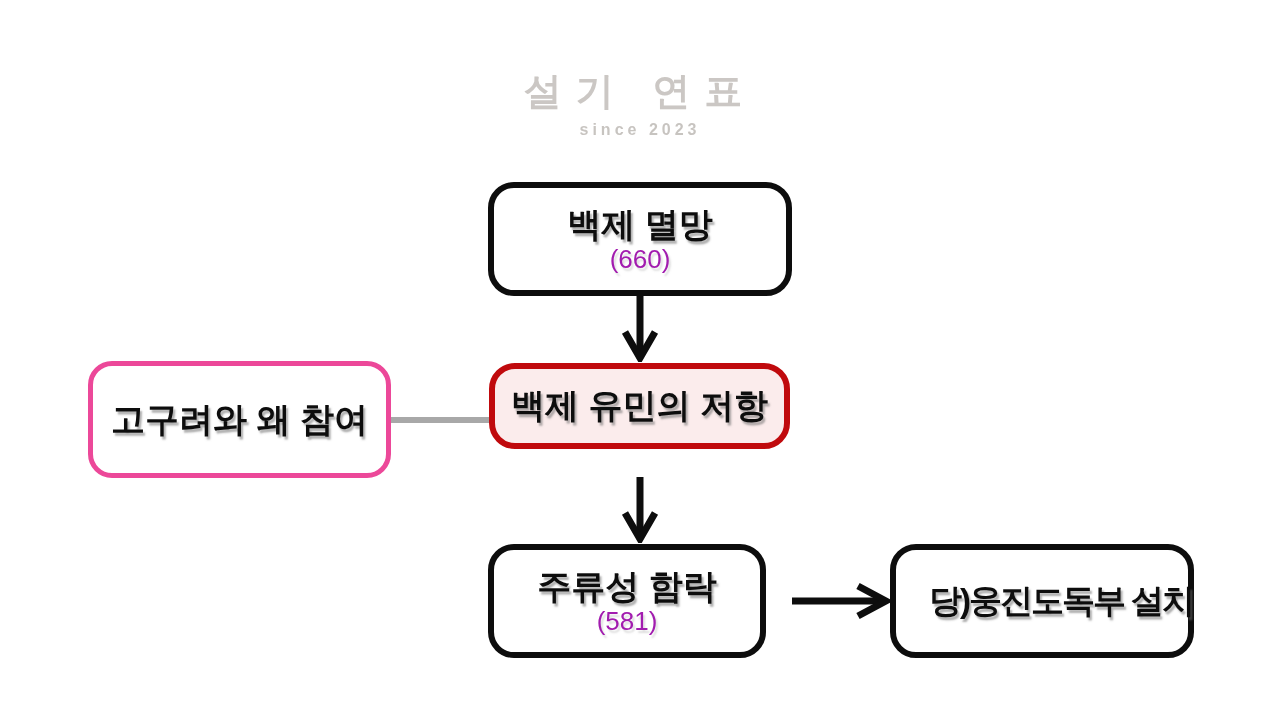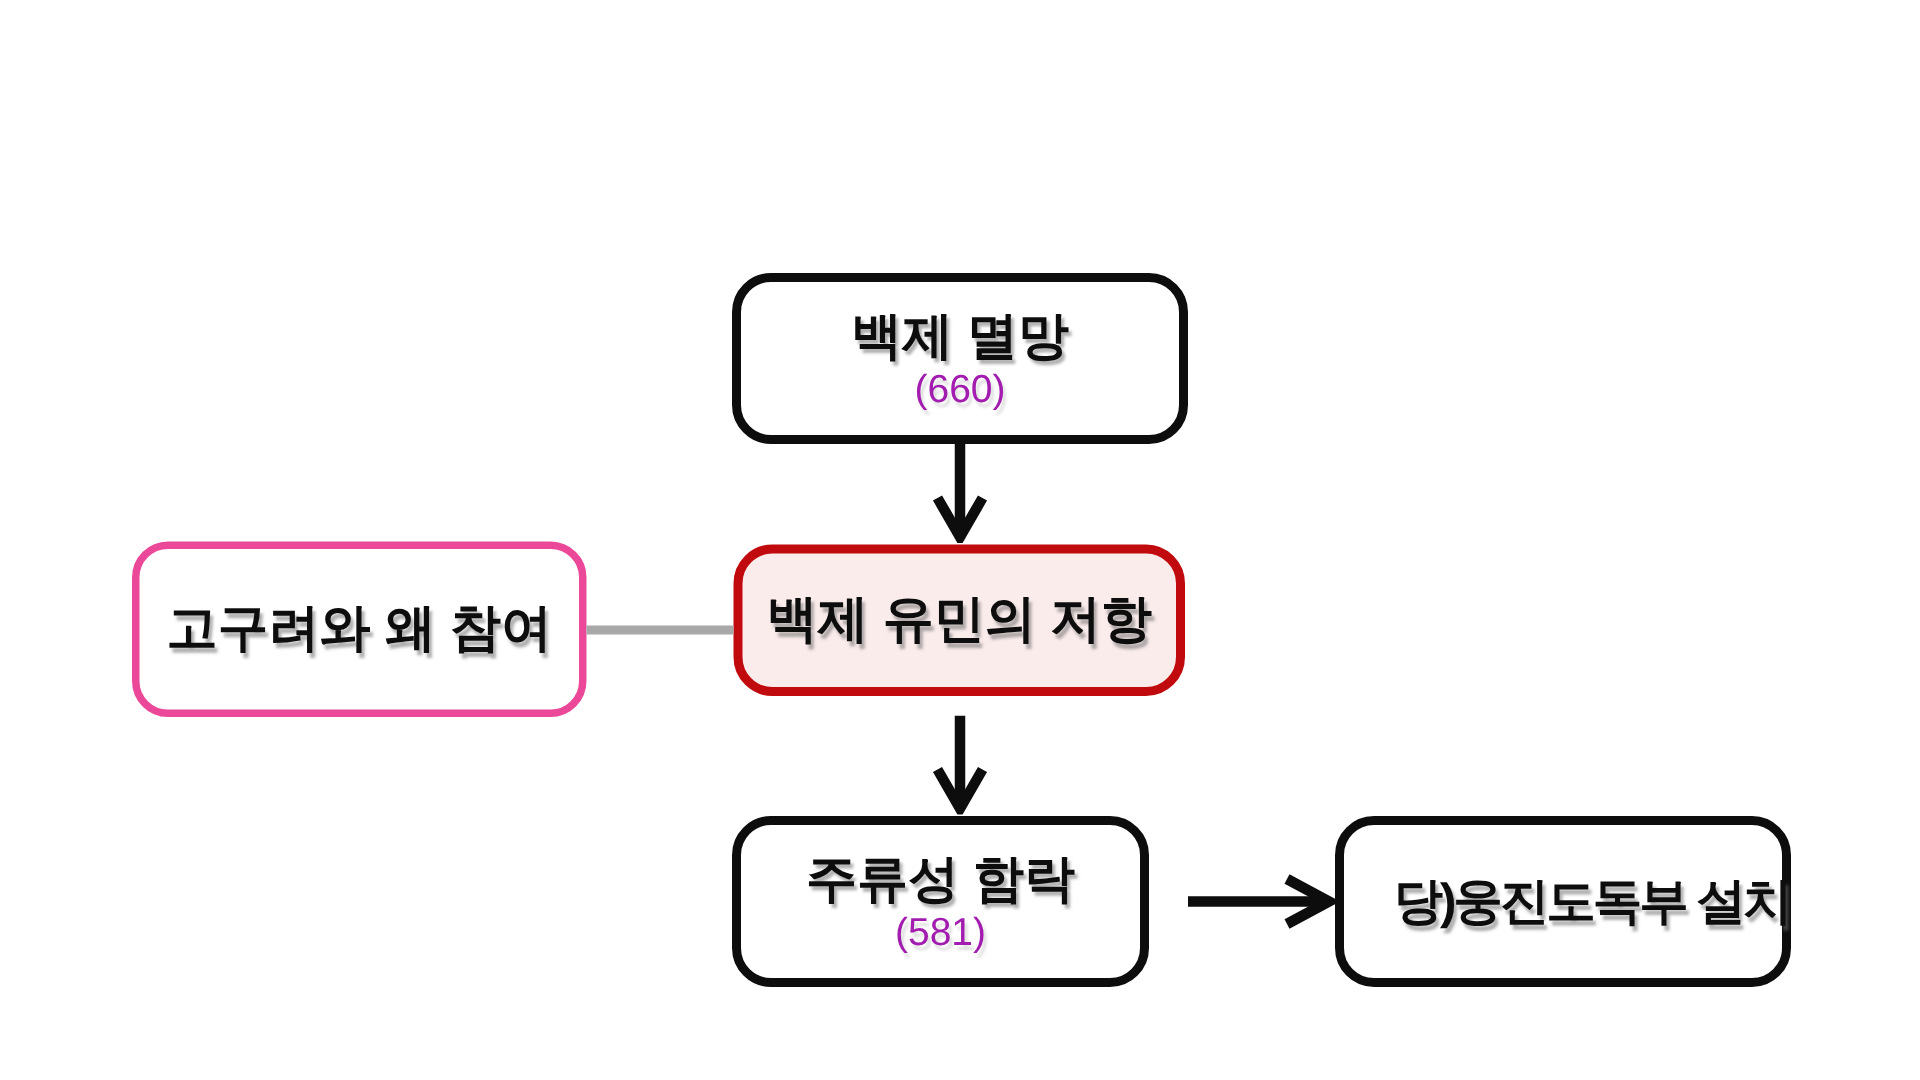--- a/index.html
+++ b/index.html
@@ -53,21 +53,21 @@
     color: #a21caf;
     text-shadow: 2px 3px 2px rgba(160,160,160,0.35);
     line-height: 1.1;
     margin-top: 1px;
   }
   .node-black { border: 6px solid #0d0d0d; }
   .node-red   { border: 6px solid #c00a0d; background: #fbecec; }
   .node-gray  { border: 5px solid #ec4899; border-radius: 24px; }
 
   #node-baekje-fall { left: 488px; top: 182px; width: 304px; height: 114px; }
-  #node-resistance  { left: 489px; top: 363px; width: 301px; height: 101px; }
+  #node-resistance  { left: 489px; top: 363px; width: 301px; height: 86px; }
   #node-goguryeo    { left:  88px; top: 361px; width: 303px; height: 117px; }
   #node-juryuseong  { left: 488px; top: 544px; width: 278px; height: 114px; }
   #node-ungjin      { left: 890px; top: 544px; width: 304px; height: 114px; padding-left: 38px; }
 
   #node-ungjin .node-label { font-size: 33px; letter-spacing: -2px; }
 
   
   .connector { position: absolute; }
   #arrow-1 { left: 605px; top: 296px; }
   #arrow-2 { left: 605px; top: 477px; }
@@ -75,20 +75,24 @@
   #gray-link {
     left: 391px; top: 417px; width: 98px; height: 6px;
     background: #a8a8a8;
   }
 </style>
 </head>
 <body>
 
 <div class="stage">
 
+  <div class="watermark">
+    <div class="watermark-title">설기 연표</div>
+    <div class="watermark-sub">since 2023</div>
+  </div>
 
   <div class="node node-black" id="node-baekje-fall">
     <div class="node-label">백제 멸망</div>
     <div class="node-year">(660)</div>
   </div>
 
   <svg class="connector" id="arrow-1" width="70" height="66" viewBox="0 0 70 66">
     <line x1="35" y1="0" x2="35" y2="58" stroke="#0d0d0d" stroke-width="7"></line>
     <polyline points="20,36 35,62 50,36" fill="none" stroke="#0d0d0d" stroke-width="7"></polyline>
   </svg>

